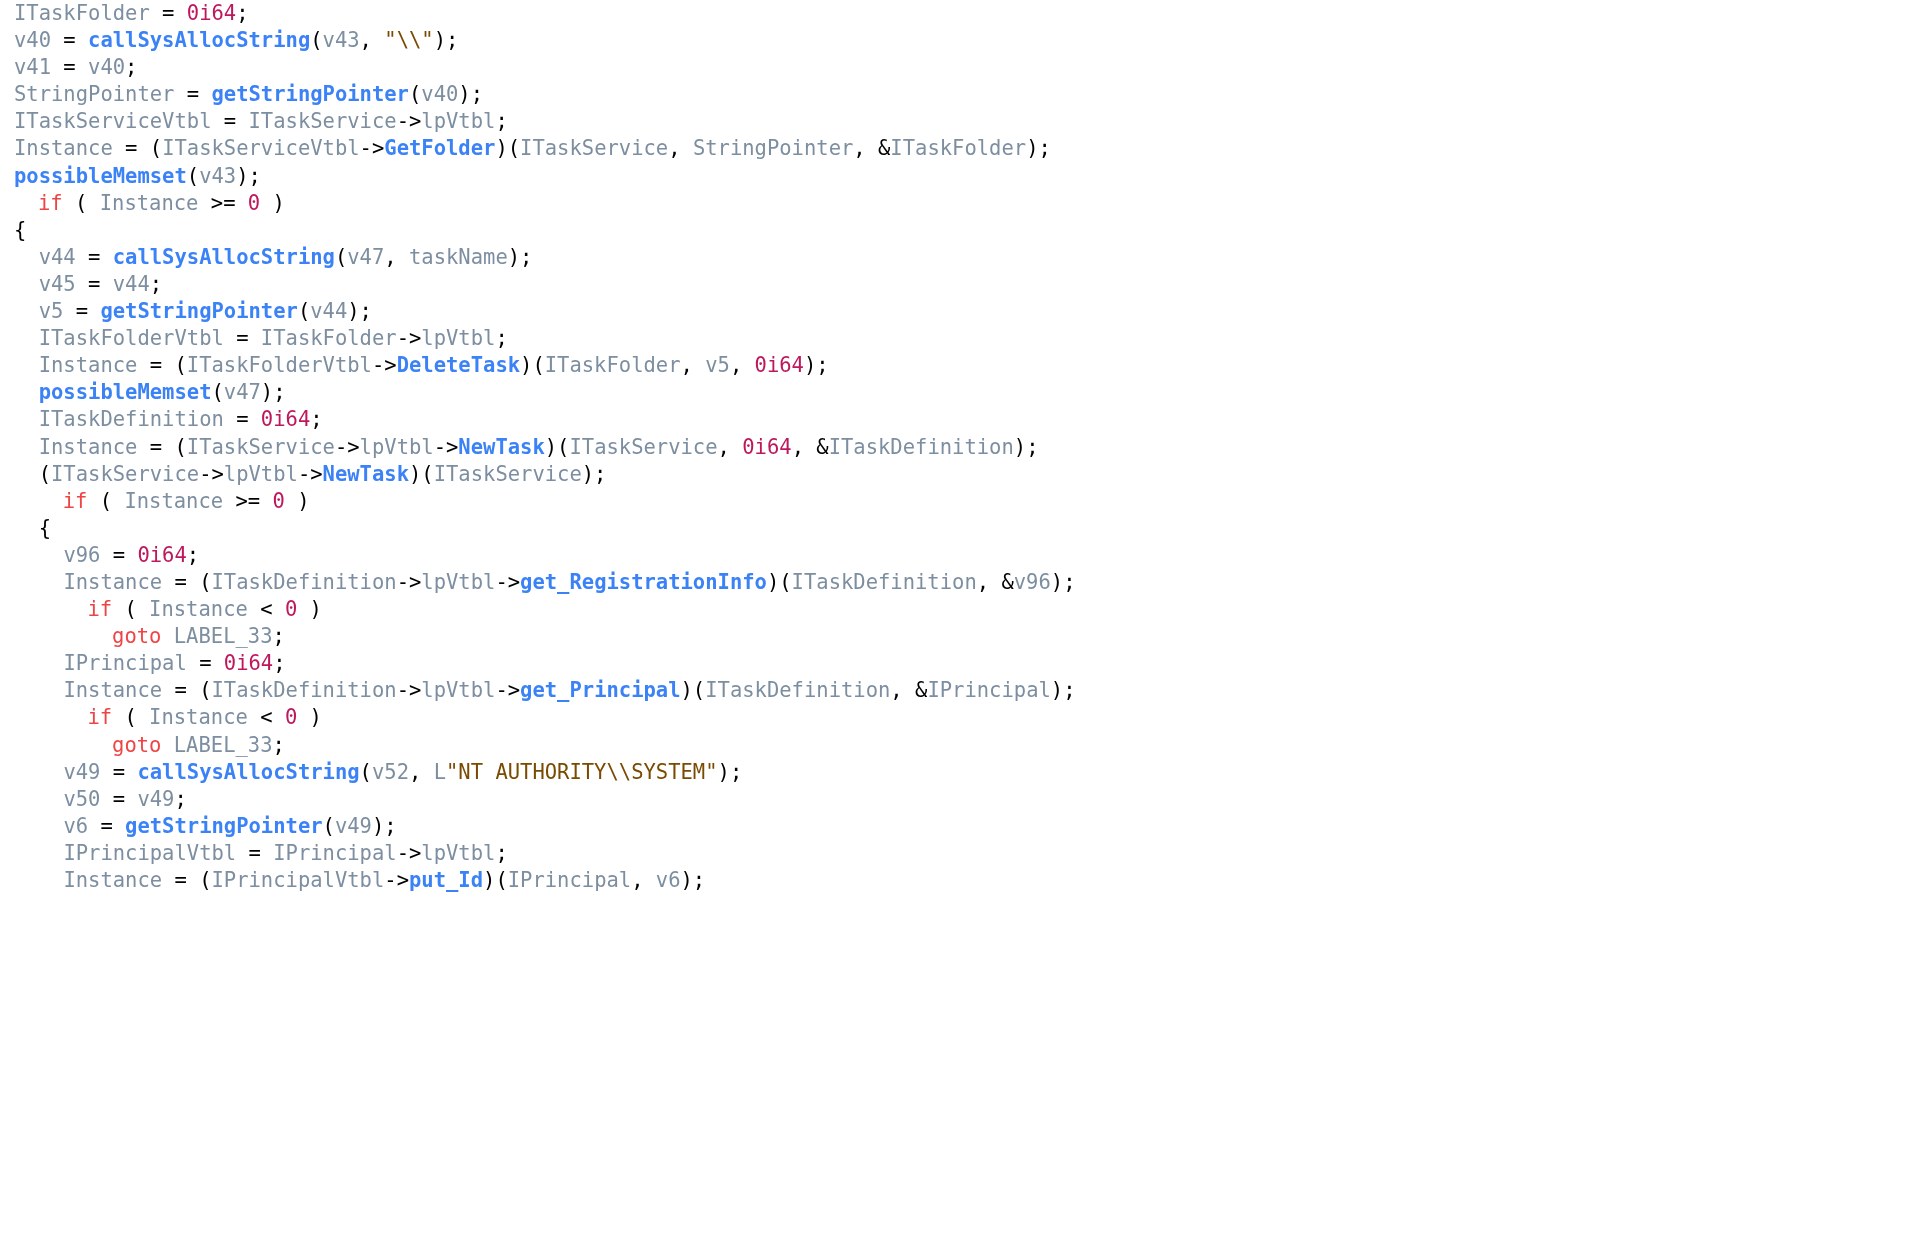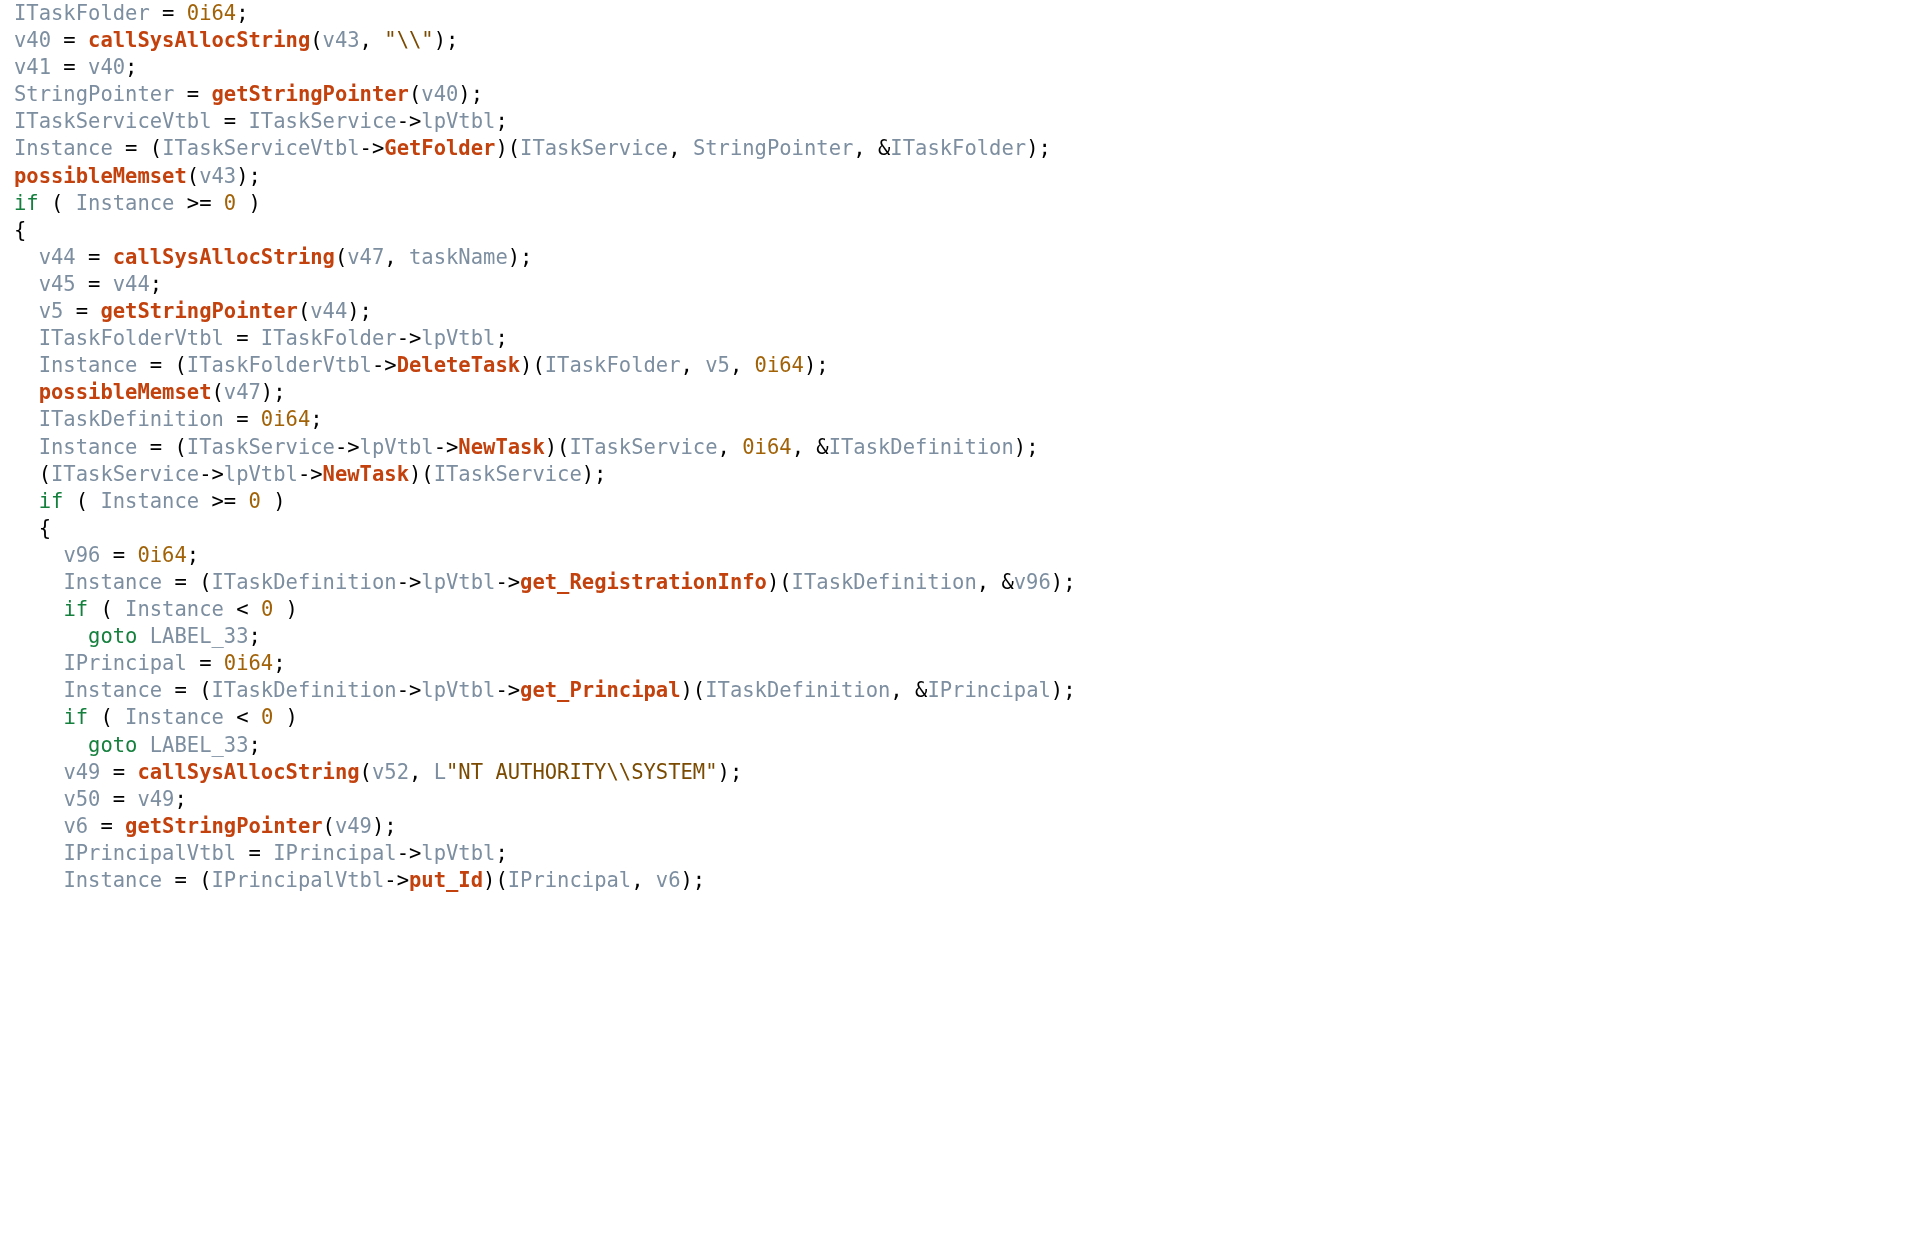--- a/index.html
+++ b/index.html
@@ -13,24 +13,24 @@
   pre.code {
     margin: 0;
     padding: 0 14px;
     font-family: Consolas, "DejaVu Sans Mono", "Liberation Mono", monospace;
     font-size: 20.5px;
     line-height: 27.1px;
     white-space: pre;
     color: #000;
   }
   .t-var   { color: #7c8ea0; }      
-  .t-call  { color: #c2410c; font-weight: 600; } 
-  .t-num   { color: #a16207; }      
+  .t-call  { color: #3b82f6; font-weight: 600; } 
+  .t-num   { color: #be185d; }      
   .t-str   { color: #7a4a00; }      
-  .t-kw    { color: #15803d; }      
+  .t-kw    { color: #ef4444; margin-left: 24px; }      
   .t-def   { color: #000; }         
 </style>
 </head>
 <body>
 
 <pre class="code" id="code-block"><span><span class="t-var">ITaskFolder</span><span class="t-def"> = </span><span class="t-num">0i64</span><span class="t-def">;</span></span>
 <span><span class="t-var">v40</span><span class="t-def"> = </span><span class="t-call">callSysAllocString</span><span class="t-def">(</span><span class="t-var">v43</span><span class="t-def">, </span><span class="t-str">"\\"</span><span class="t-def">);</span></span>
 <span><span class="t-var">v41</span><span class="t-def"> = </span><span class="t-var">v40</span><span class="t-def">;</span></span>
 <span><span class="t-var">StringPointer</span><span class="t-def"> = </span><span class="t-call">getStringPointer</span><span class="t-def">(</span><span class="t-var">v40</span><span class="t-def">);</span></span>
 <span><span class="t-var">ITaskServiceVtbl</span><span class="t-def"> = </span><span class="t-var">ITaskService</span><span class="t-def">-&gt;</span><span class="t-var">lpVtbl</span><span class="t-def">;</span></span>

